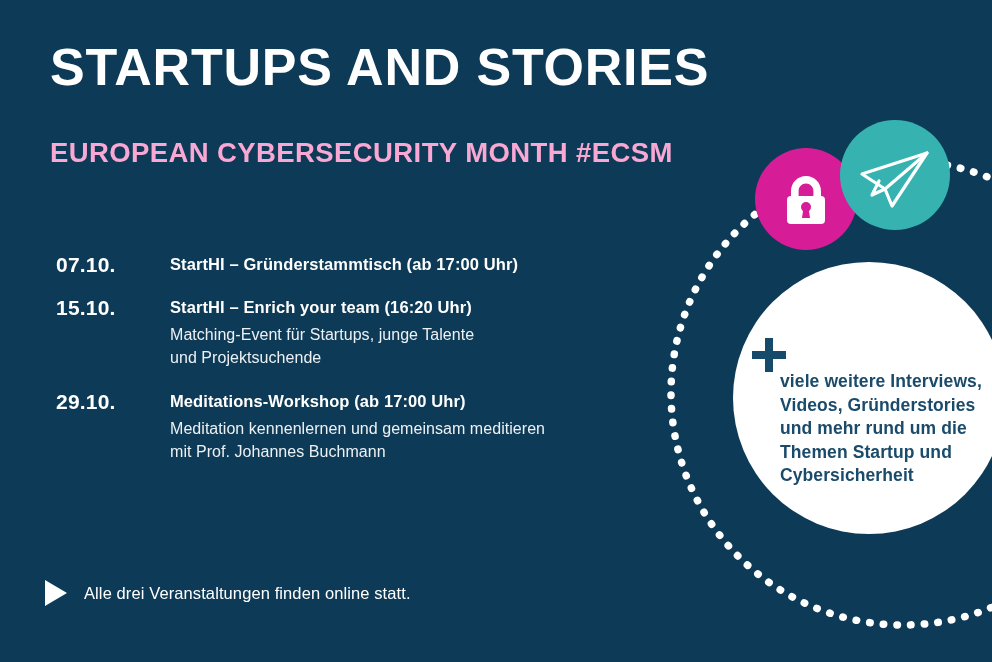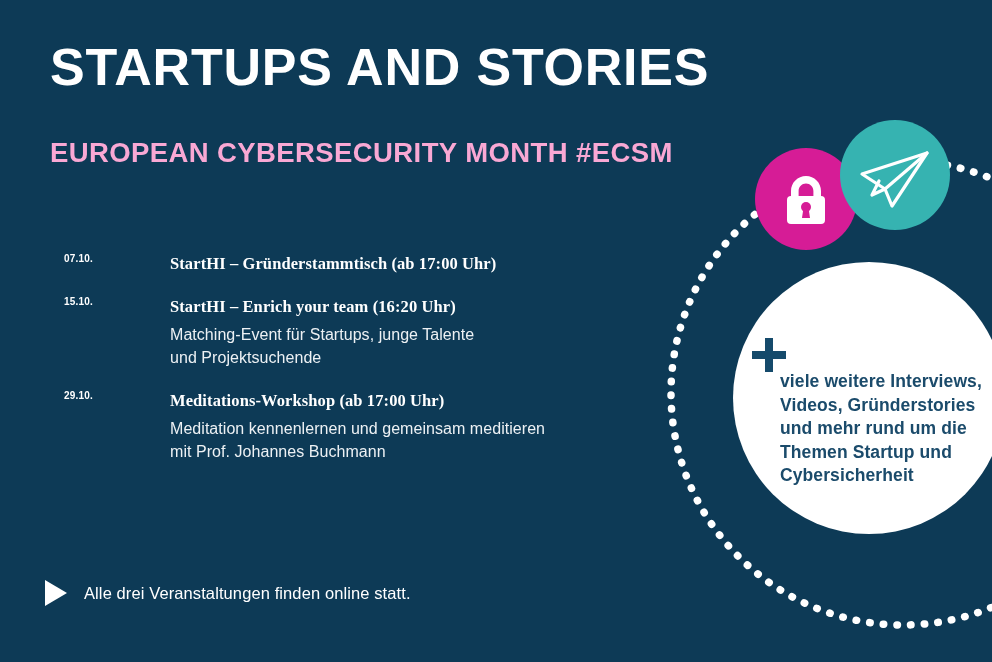--- a/index.html
+++ b/index.html
@@ -97,28 +97,28 @@
     letter-spacing:0.4px;
     line-height:34px;
     z-index:3;
   }
 
   
   .events { position:absolute; left:50px; top:253px; width:620px; z-index:3; }
   .event { position:relative; margin-bottom:21px; }
   .event:last-child { margin-bottom:16px; }
   .ev-date {
-    position:absolute; left:14px; top:0;
-    color:#ffffff; font-size:10px; font-weight:bold;
+    position:absolute; left:6px; top:0;
+    color:#ffffff; font-size:21px; font-weight:bold;
     letter-spacing:0.2px;
   }
   .ev-body { margin-left:120px; }
   .ev-title {
     color:#ffffff; font-size:16.5px; font-weight:bold;
-    letter-spacing:0.1px; line-height:22px;font-family:Liberation Serif, serif;
+    letter-spacing:0.1px; line-height:22px;
   }
   .ev-desc {
     color:#edf1f4; font-size:16px; font-weight:normal;
     line-height:22.5px; margin-top:6px;
     letter-spacing:0.05px;
   }
 
   
   .footer-note {
     position:absolute;

